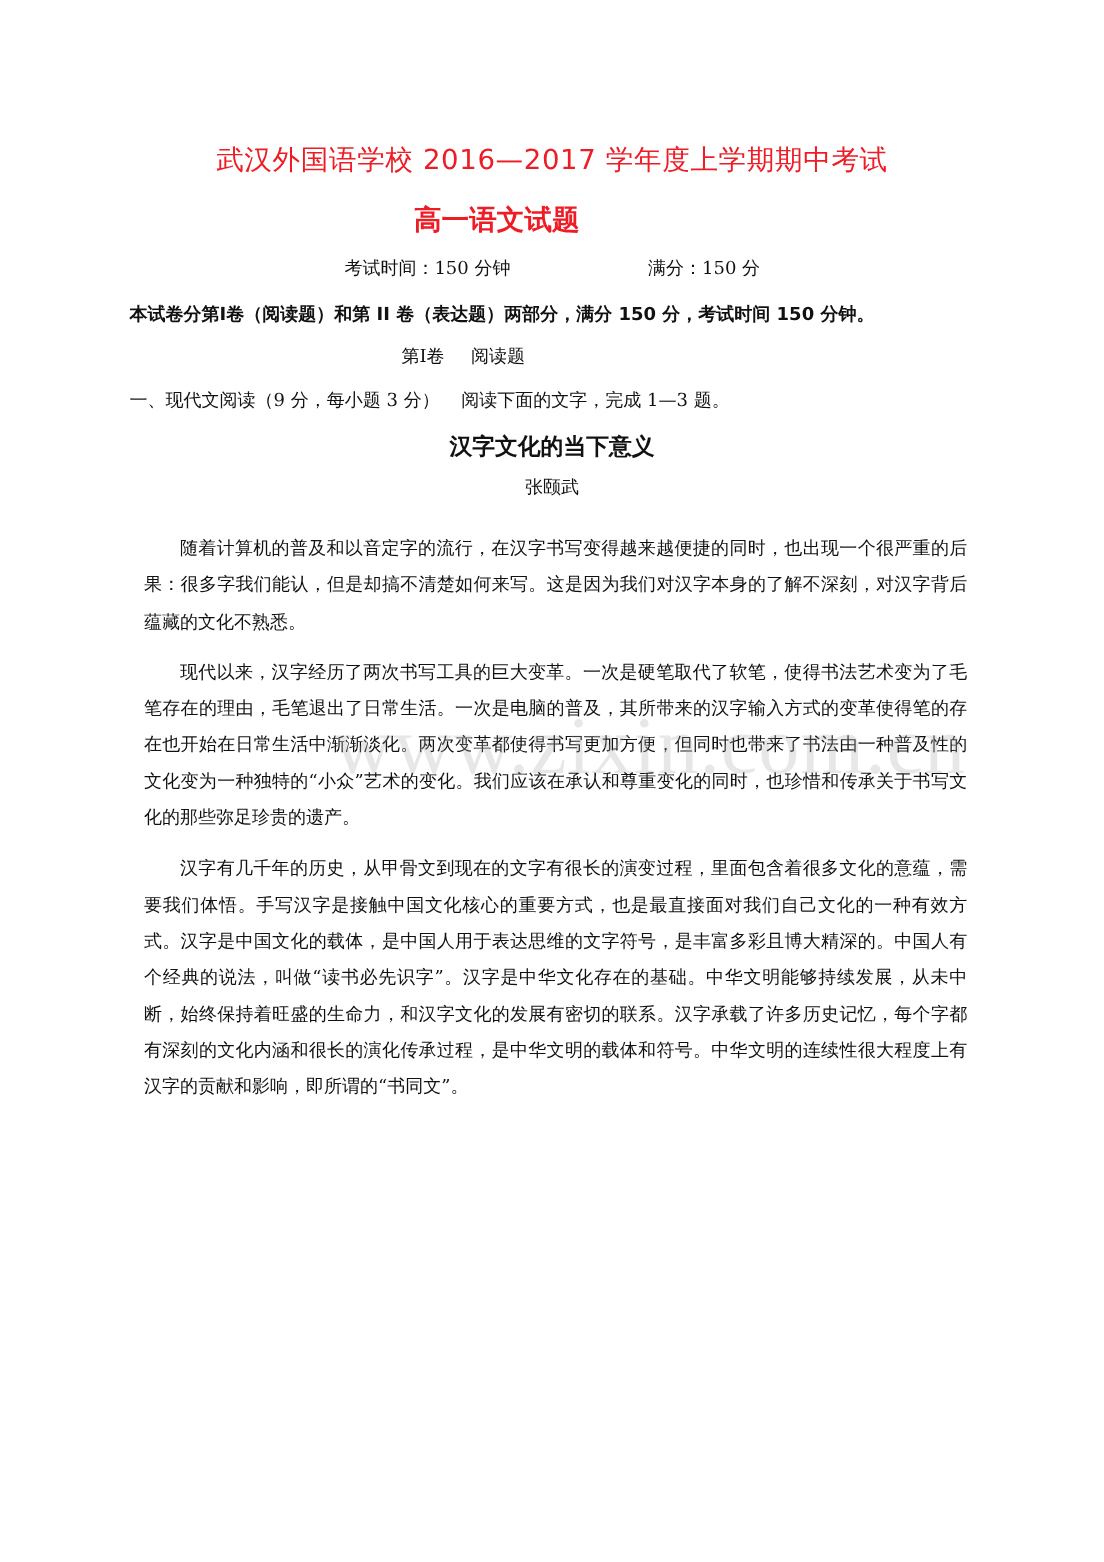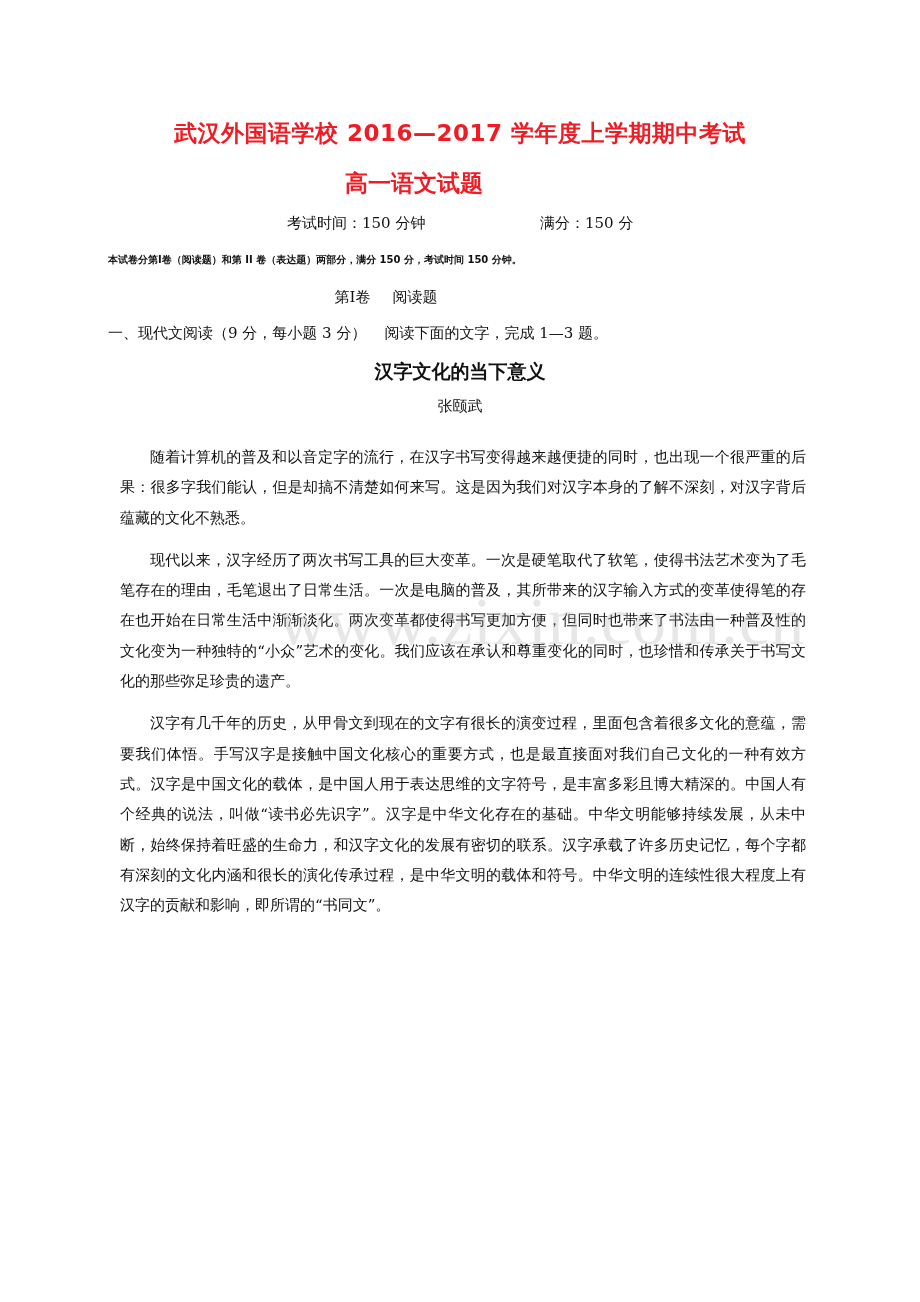--- a/index.html
+++ b/index.html
@@ -4,37 +4,37 @@
   <style>
     html, body { margin: 0; padding: 0; background: #ffffff; }
     body {
       width: 920px; height: 1302px; position: relative; overflow: hidden;
       font-family: "DejaVu Serif", "Liberation Serif", serif;
       color: #111;
     }
     .page { position: absolute; left: 0; top: 0; width: 920px; height: 1302px; }
     .title {
       position: absolute; left: 0; width: 920px; top: 118px;
-      text-align: center; color: #ee1c25; font-weight: bold;
+      text-align: center; color: #ee1c25; font-weight: normal;
       font-size: 23px; letter-spacing: 0.5px;
       font-family: "DejaVu Sans", "Liberation Sans", sans-serif;
     }
     .subtitle {
       position: absolute; left: 0; width: 828px; top: 168px;
       text-align: center; color: #ee1c25; font-weight: bold;
       font-size: 23px;
       font-family: "DejaVu Sans", "Liberation Sans", sans-serif;
     }
     .meta-row {
       position: absolute; top: 214px; left: 0; width: 920px; font-size: 15px;
     }
     .meta-row .time { position: absolute; left: 287px; }
     .meta-row .score { position: absolute; left: 540px; }
     .instructions {
-      position: absolute; top: 253px; left: 108px; font-size: 10px; font-weight: bold;
+      position: absolute; top: 253px; left: 108px; font-size: 15px; font-weight: bold;
       font-family: "DejaVu Sans", "Liberation Sans", sans-serif;
     }
     .section-title {
       position: absolute; top: 288px; left: 0; width: 772px; text-align: center; font-size: 15px;
     }
     .section-title span.gap { display: inline-block; width: 22px; }
     .question-head {
       position: absolute; top: 324px; left: 108px; font-size: 15px;
     }
     .question-head span.gap { display: inline-block; width: 18px; }

